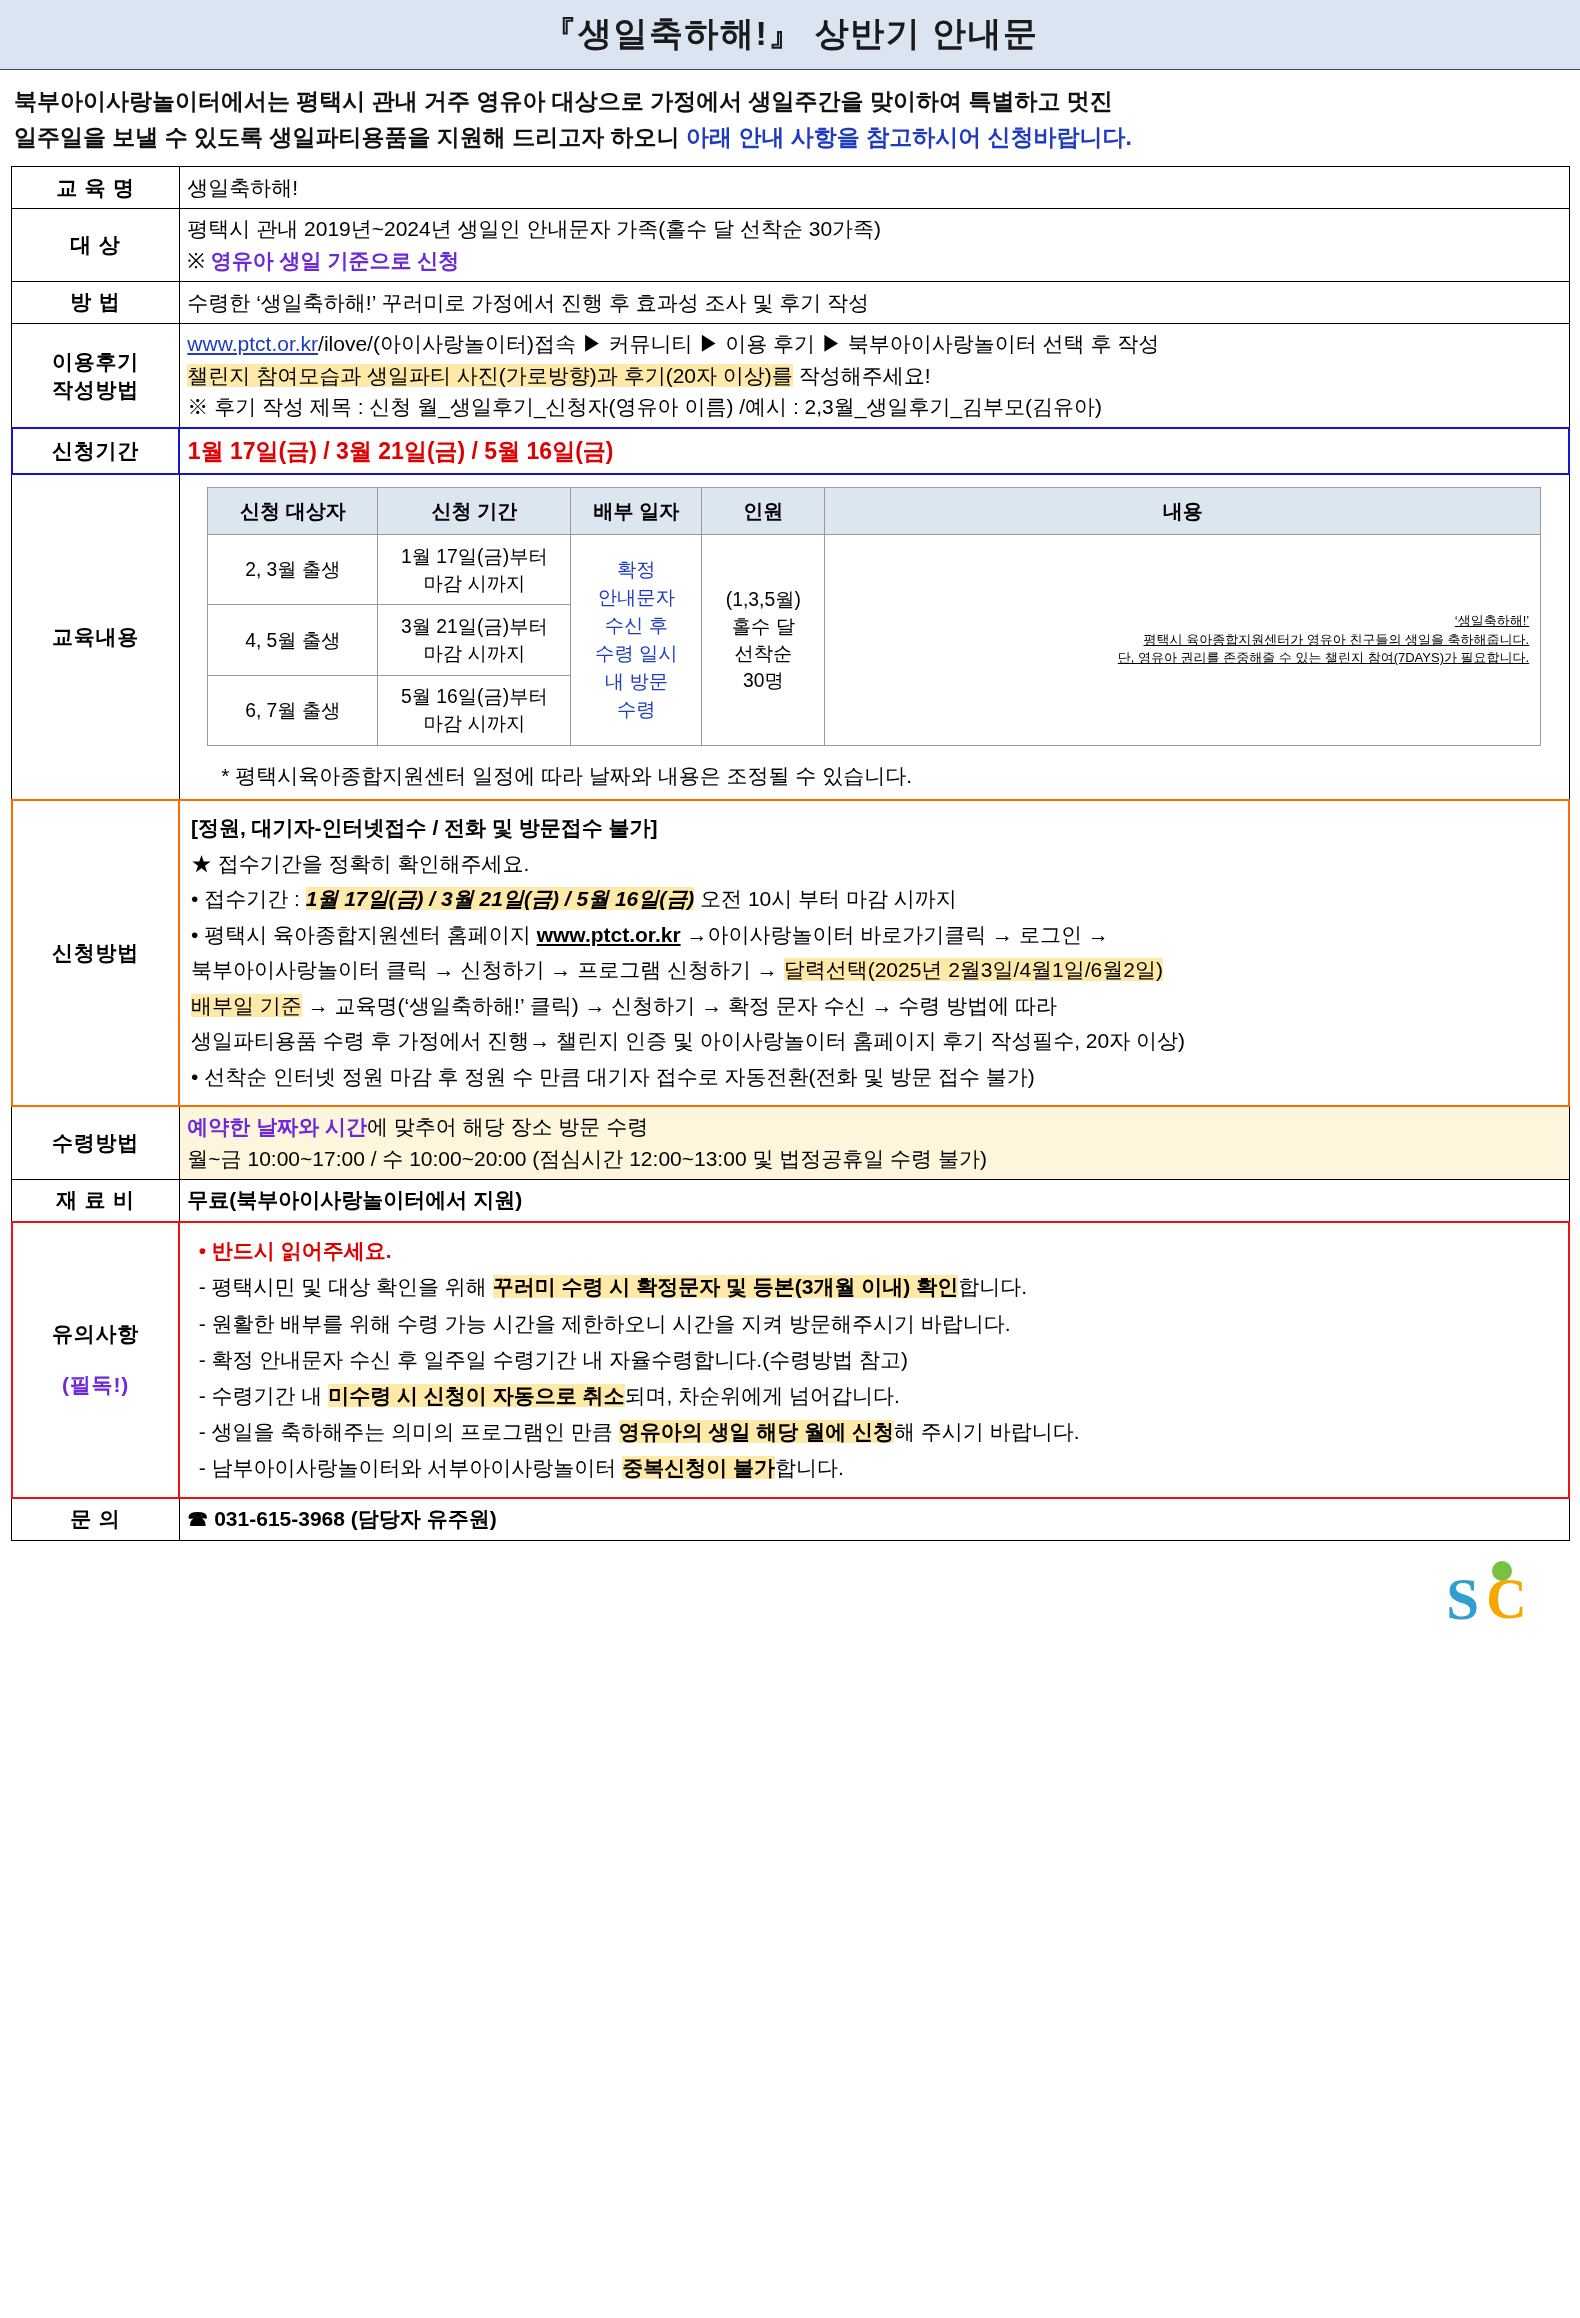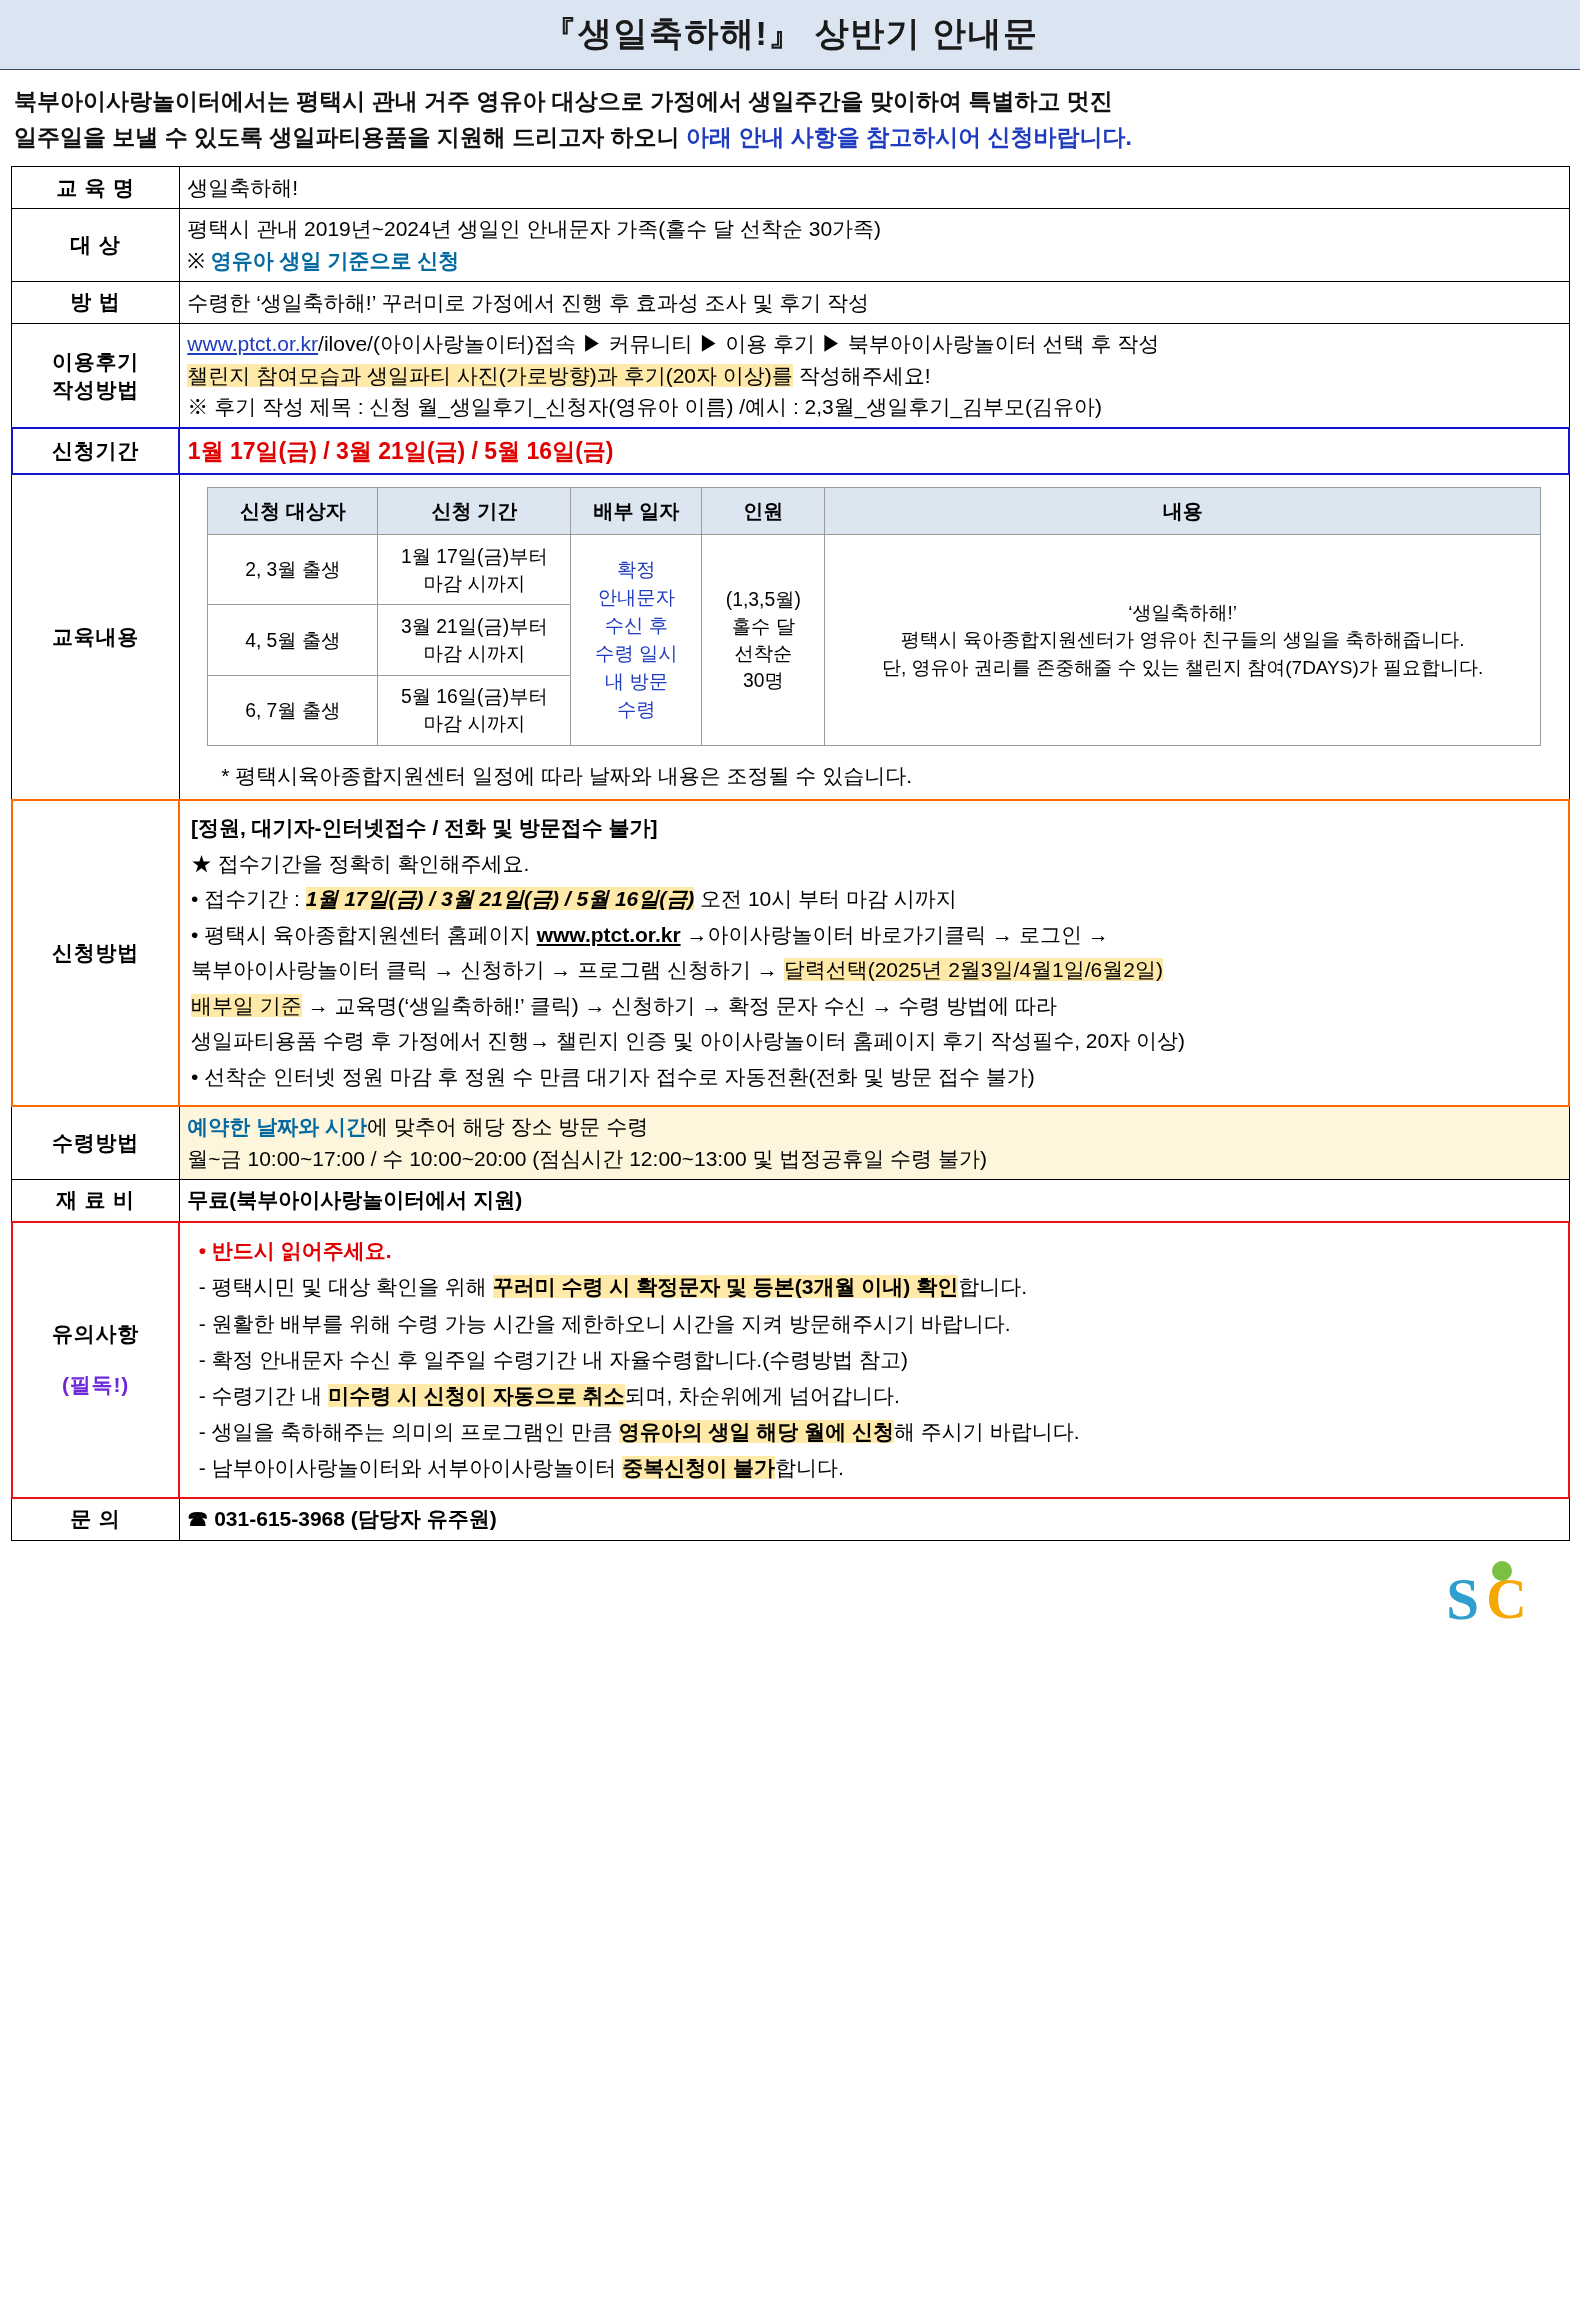--- a/index.html
+++ b/index.html
@@ -51,21 +51,21 @@
   }
   td.lbl {
     width: 151px;
     text-align: center;
     font-weight: bold;
     font-size: 22.4px;
     letter-spacing: 0.8px;
     white-space: nowrap;
   }
   td.val { font-size: 21.6px; line-height: 1.5; }
-  .redb { color: #0369a1; font-weight: bold; }
+  .redb { color: #6d28d9; font-weight: bold; }
   .hl { background: #ffe9a8; }
   .ul { text-decoration: underline; }
   .small { font-size: 21px; }
   .bold { font-weight: bold; }
   .ital { font-style: italic; }
 
   .row-period td { border: 2.3px solid #1414d2 !important; }
   .row-period .pv { color: #e00000; font-weight: bold; font-size: 23px; }
 
   .row-apply td { border: 2.3px solid #ff6a00 !important; }
@@ -87,24 +87,25 @@
     padding: 7.7px 4.6px;
   }
   table.inner th {
     background: #dce6f1;
     font-weight: bold;
     font-size: 20px;
     padding: 9.3px 4.6px;
   }
   table.inner td.blue { color: #1f3bbf; line-height: 1.45; }
   table.inner td.desc {
-    text-align: center;
-    font-size: 19px;
+    text-align: right;
+    font-size: 13px;
     line-height: 1.45;
     padding: 7.7px 10.8px;
+    text-decoration: underline;
   }
   .note-star {
     font-size: 21px;
     padding: 10.8px 0 4.6px 34px;
   }
 
   
   .apply { font-size: 21px; line-height: 1.62; padding: 4.6px 3.1px; }
   .apply .line { margin: 1.5px 0; }
 

